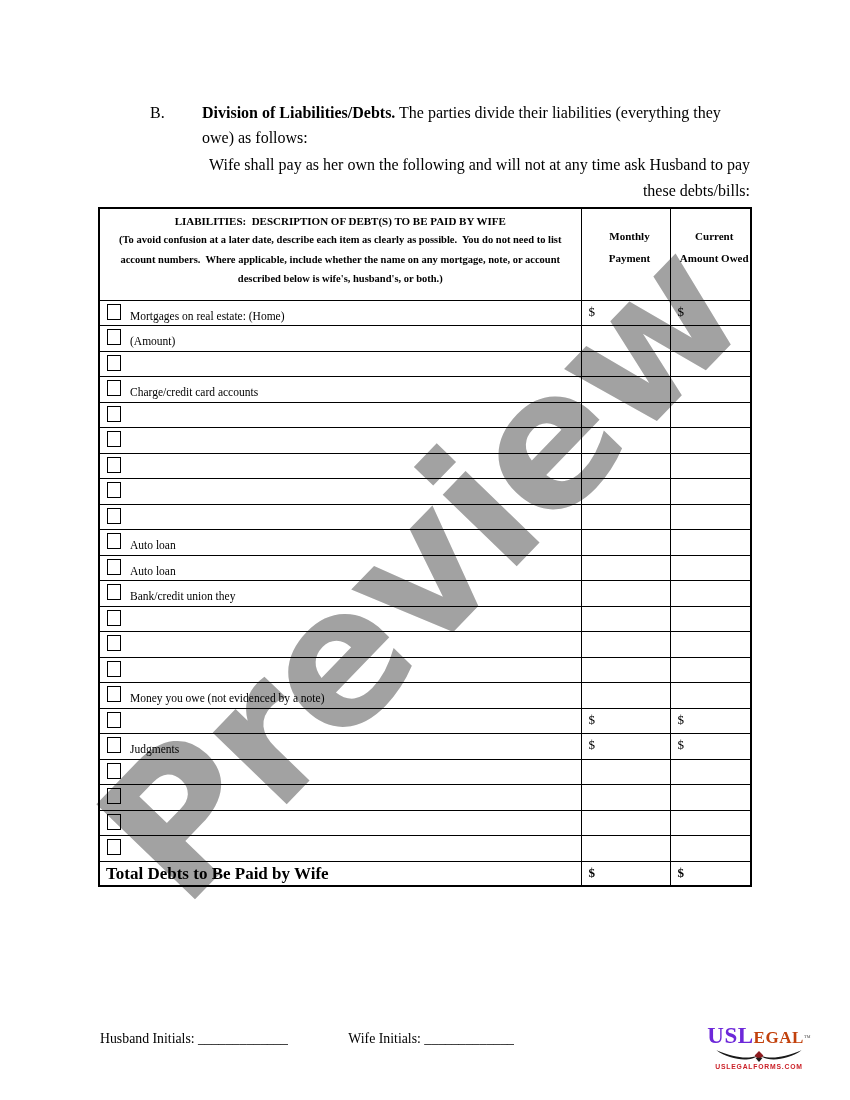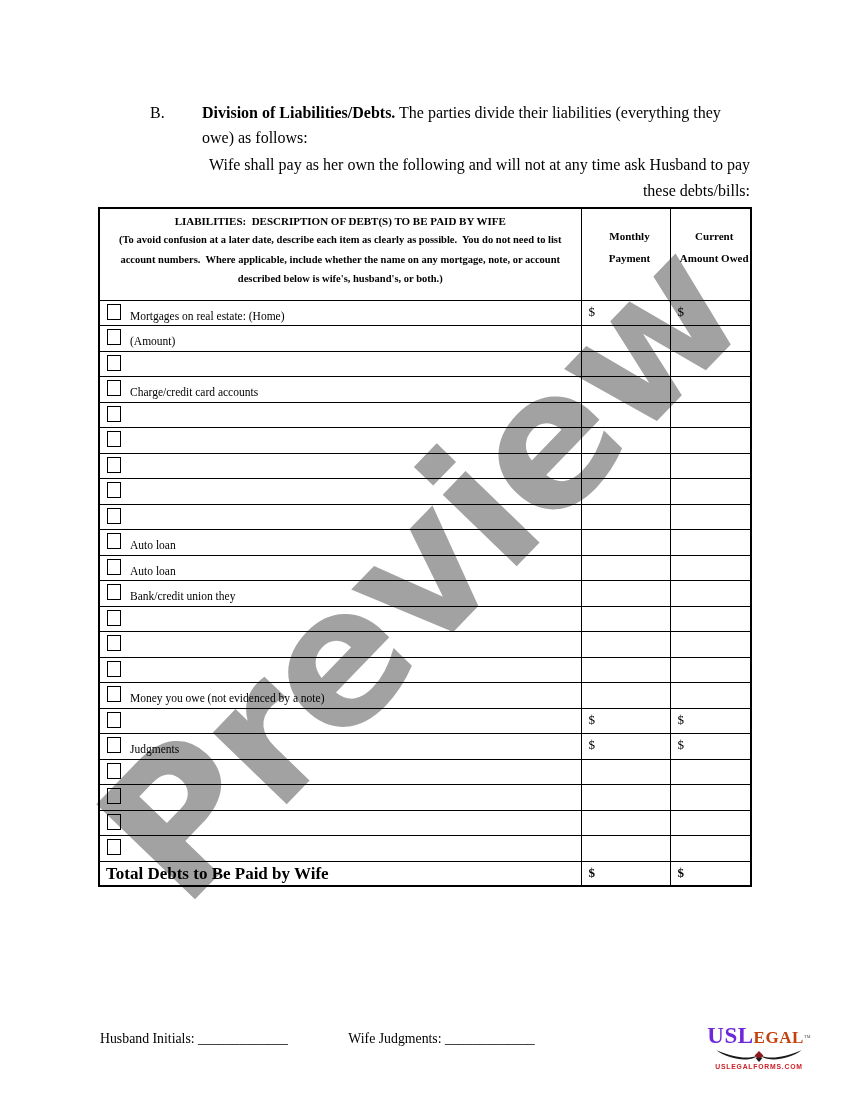--- a/index.html
+++ b/index.html
@@ -371,21 +371,21 @@
         <td class="total-label">Total Debts to Be Paid by Wife</td>
         <td class="money-cell">$</td>
         <td class="money-cell">$</td>
       </tr>
     </tfoot>
   </table>
 </div>
 
 <div class="layer footer-initials">
   <span class="pair"><span>Husband Initials:</span> <span>_____________</span></span>
-  <span class="pair pair-wife"><span>Wife Judgments:</span> <span>_____________</span></span>
+  <span class="pair pair-wife"><span>Wife Initials:</span> <span>_____________</span></span>
 </div>
 
 <div class="layer logo">
   <div class="brand-line">
     <span class="brand-1" id="brand1" style="color: #6d28d9;">USL</span><span class="brand-2" id="brand2" style="color: #c2410c;">EGAL</span><span class="brand-tm">™</span>
   </div>
   <svg class="emblem" viewBox="0 0 120 20" width="88" height="15">
     <path d="M2 3 C28 14 46 15 58 10 C50 19 20 17 2 3 Z" fill="#1a1a1a"></path>
     <path d="M118 3 C92 14 74 15 62 10 C70 19 100 17 118 3 Z" fill="#1a1a1a"></path>
     <path d="M60 4 L66 10 L60 16 L54 10 Z" fill="#8d1c20"></path>

